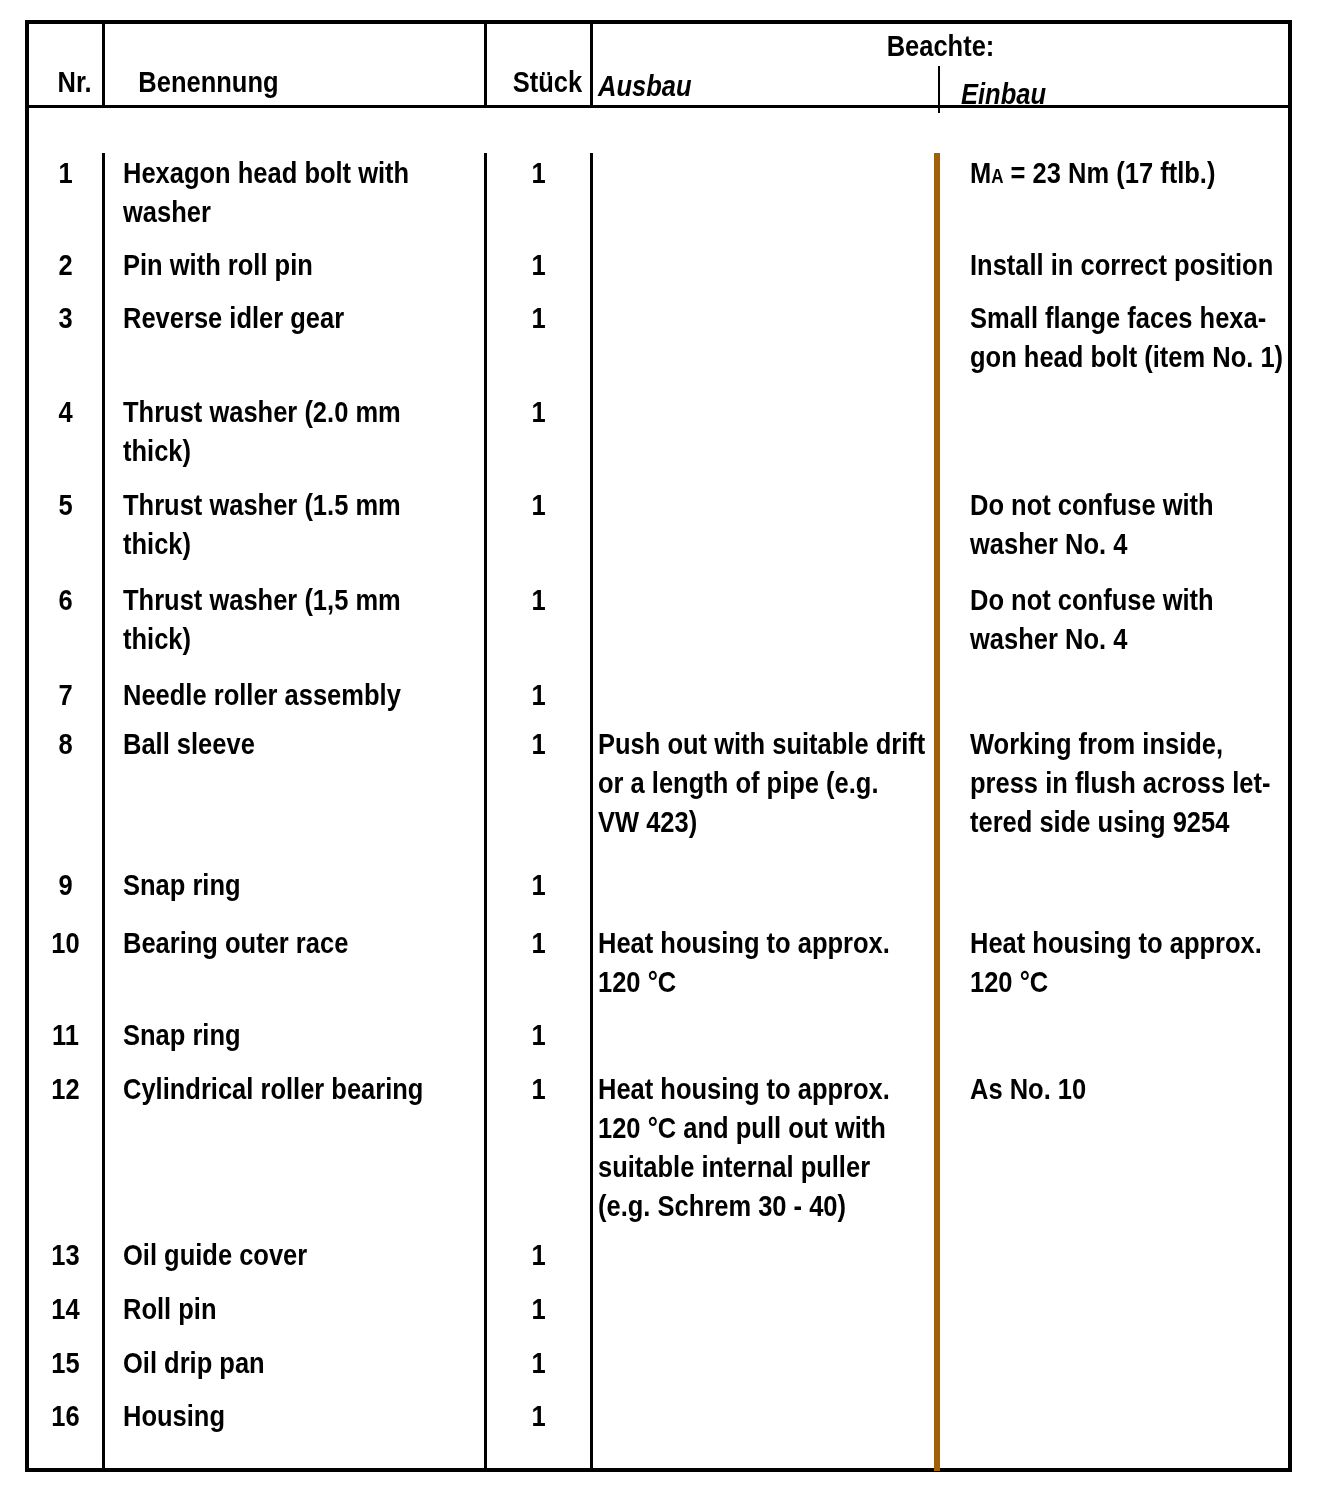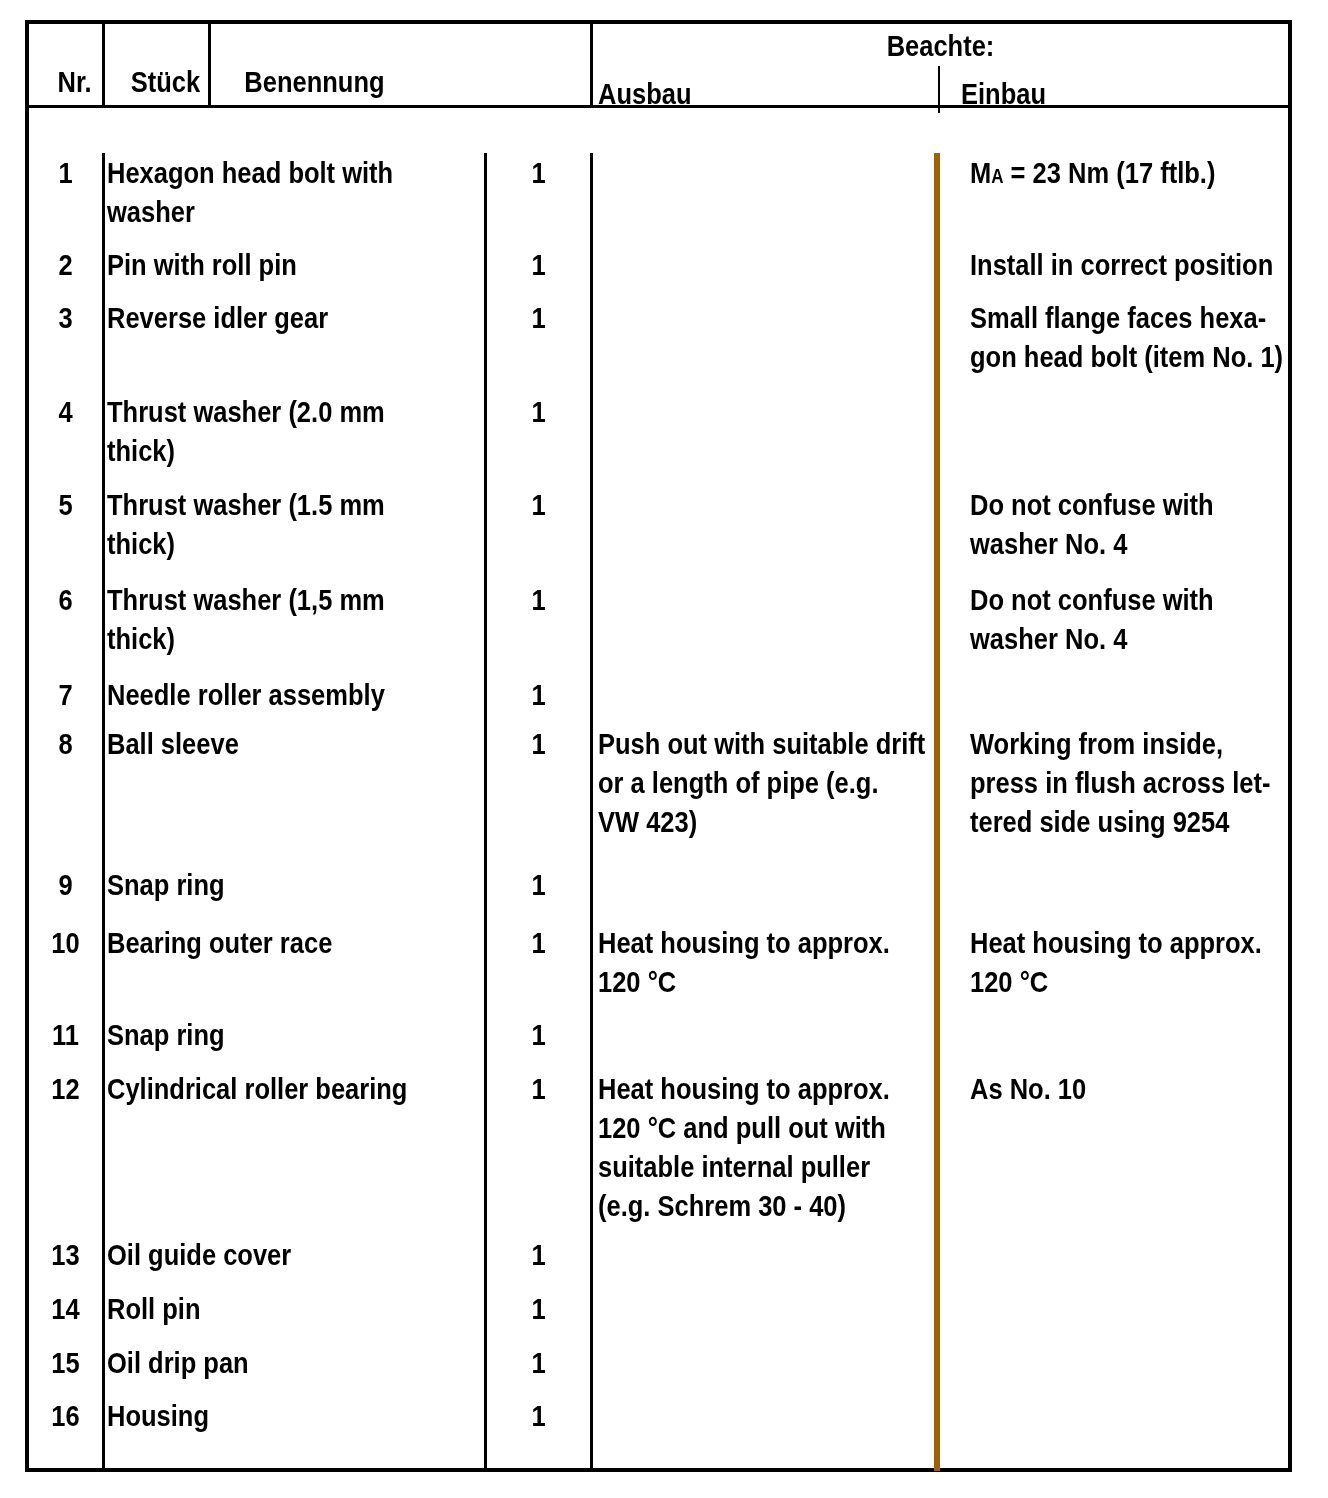--- a/index.html
+++ b/index.html
@@ -31,33 +31,33 @@
   .c-stk{width:106px;flex:none;border-right:3px solid #000;}
   .c-aus{width:347px;flex:none;border-right:6px solid #a16207;}
   .c-ein{flex:1;}
   .hcell.c-nr,.hcell.c-stk{justify-content:center;}
   .beachte-zone{flex:1;display:flex;flex-direction:column;border-radius:16px;}
   .beachte-title{
     height:42px;flex:none;
     display:flex;align-items:center;justify-content:center;
   }
   .subheader{flex:1;display:flex;}
-  .subheader .sh{box-sizing:border-box;display:flex;align-items:flex-end;}
+  .subheader .sh{box-sizing:border-box;display:flex;align-items:flex-start;font-style:italic;}
   .subheader .sh.a{width:347px;flex:none;border-right:2px solid #000;padding-left:5px;}
   .subheader .sh.e{flex:1;padding-left:21px;margin-top:8px;}
   
   .tbody{
     flex:1;
     display:flex;flex-direction:column;
     padding-top:45px;
   }
   .row{display:flex;flex:none;}
   .row.filler{flex:1;}
   .cell{box-sizing:border-box;overflow:visible;}
-  .cell.c-ben{padding-left:2px;}
+  .cell.c-ben{padding-left:18px;}
   .cell.c-aus{padding-left:5px;}
   .cell.c-ein{padding-left:30px;}
   
   .t{
     font-weight:700;
     font-size:30px;
     line-height:39px;
     color:#000;
     white-space:pre;
     transform:scaleX(0.85);
@@ -73,25 +73,25 @@
 </style>
 </head>
 <body>
 
 <div class="table">
 
   <div class="header">
     <div class="hcell c-nr">
       <div class="t tc hd">Nr.</div>
     </div>
+    <div class="hcell c-ben">
+      <div class="t hd" style="padding-left:18px">Benennung</div>
+    </div>
     <div class="hcell c-stk">
       <div class="t tc hd">Stück</div>
-    </div>
-    <div class="hcell c-ben">
-      <div class="t hd" style="padding-left:18px">Benennung</div>
     </div>
     <div class="beachte-zone">
       <div class="beachte-title">
         <div class="t tc">Beachte:</div>
       </div>
       <div class="subheader">
         <div class="sh a">
           <div class="t">Ausbau</div>
         </div>
         <div class="sh e">

